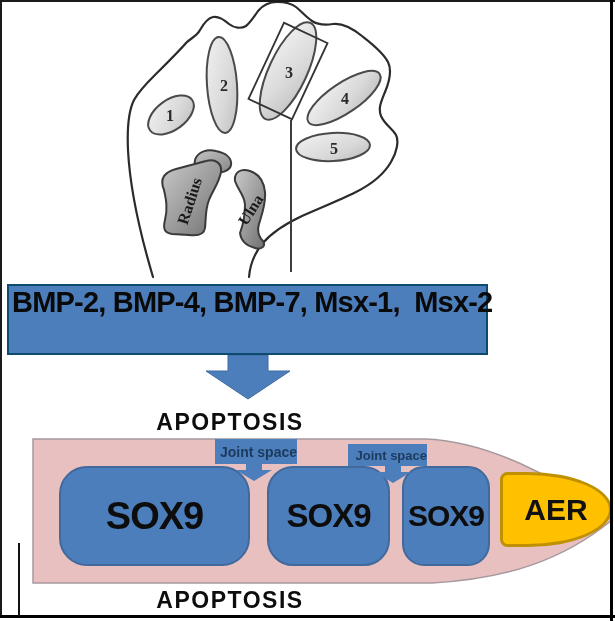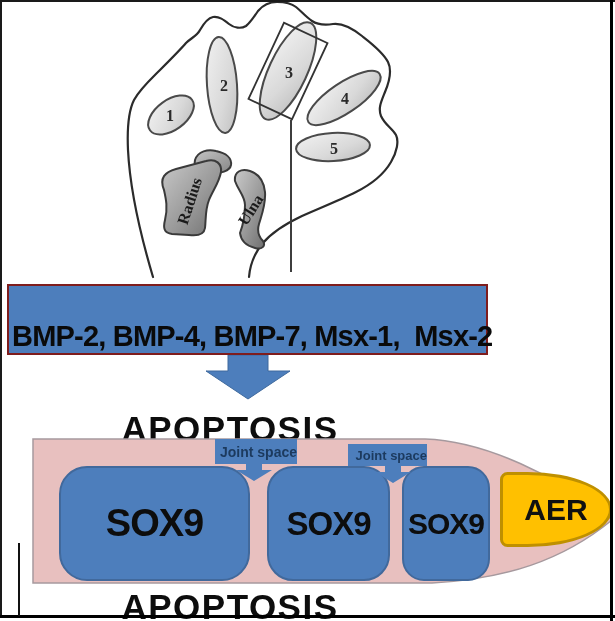--- a/index.html
+++ b/index.html
@@ -11,40 +11,40 @@
   .frame-top{position:absolute;left:0;top:0;width:615px;height:2px;background:#1a1a1a;}
   .frame-left{position:absolute;left:0;top:0;width:2px;height:618px;background:#1a1a1a;}
   .frame-right{position:absolute;left:610px;top:0;width:3px;height:621px;background:#000;}
   .frame-bottom{position:absolute;left:0;top:615px;width:615px;height:3px;background:#000;}
   .frame-seg{position:absolute;left:18px;top:543px;width:2px;height:73px;background:#111;}
 
   .hand-svg{position:absolute;left:0;top:0;}
 
   .bmp-box{
     position:absolute;left:7px;top:284px;width:481px;height:71px;
-    background:#4d7ebc;border:2px solid #7f1d1d;box-sizing:border-box;
-    display:flex;align-items:flex-end;
+    background:#4d7ebc;border:2px solid #0c4a6e;box-sizing:border-box;
+    display:flex;align-items:flex-start;
   }
   .bmp-box span{
     font-size:29px;font-weight:700;color:#0a0a0a;letter-spacing:-0.8px;
     padding-left:3px;white-space:pre;
   }
   .big-arrow-svg{position:absolute;left:0;top:355px;}
 
   .apoptosis{
     position:absolute;left:80px;width:300px;text-align:center;
-    font-size:35px;font-weight:800;color:#0d0d0d;letter-spacing:1.5px;
+    font-size:23px;font-weight:800;color:#0d0d0d;letter-spacing:1.5px;
   }
   .apoptosis.top{top:409px;}
   .apoptosis.bottom{top:587px;}
 
   .pink-svg{position:absolute;left:0;top:430px;}
 
   .sox9{
-    position:absolute;top:466px;height:115px;background:#4d7ebc;
+    position:absolute;top:466px;height:100px;background:#4d7ebc;
     border:2px solid #41699c;box-sizing:border-box;
     display:flex;align-items:center;justify-content:center;
     font-weight:700;color:#0d0d0d;letter-spacing:-1px;
   }
   .sox9.b1{left:59px;width:191px;border-radius:28px;font-size:38px;}
   .sox9.b2{left:267px;width:123px;border-radius:26px;font-size:33px;}
   .sox9.b3{left:402px;width:88px;border-radius:22px;font-size:30px;}
 
   .joint-tag{
     position:absolute;background:#4d7ebc;color:#1c3a5e;font-weight:700;

